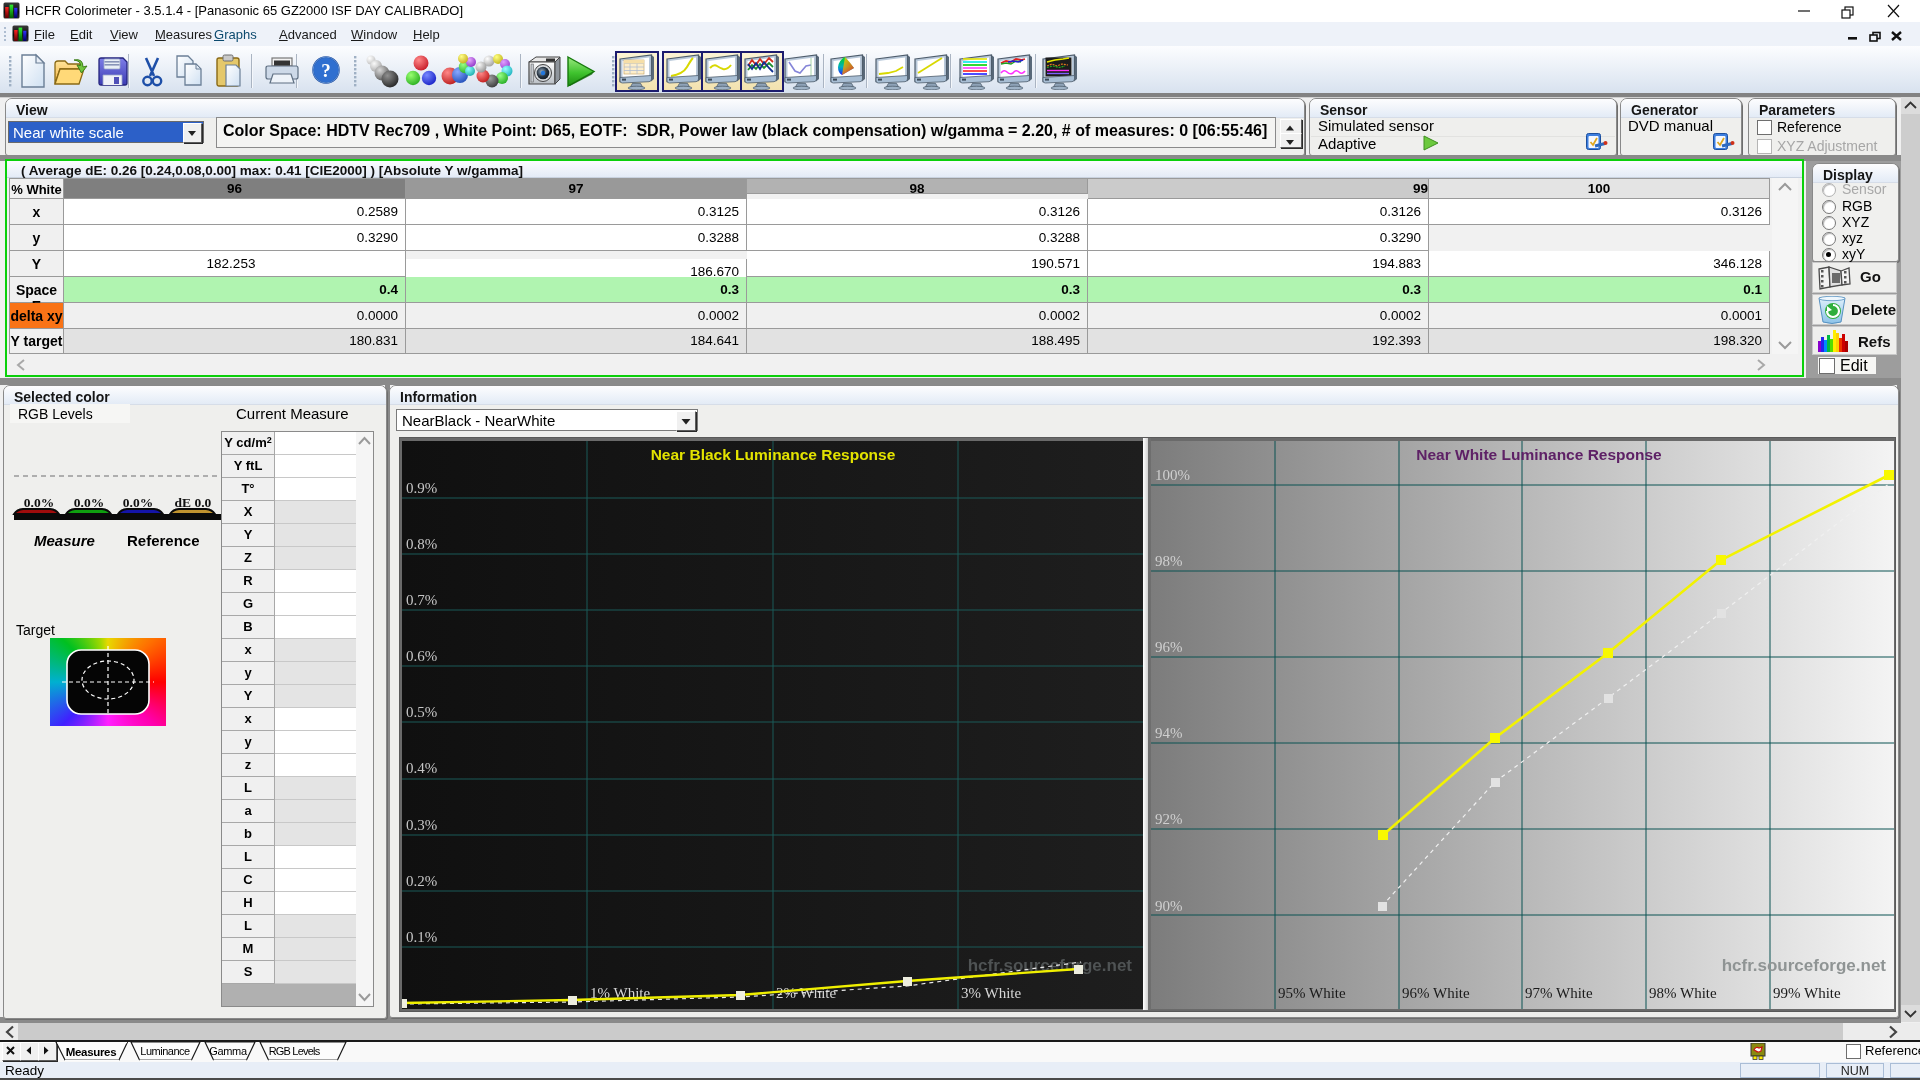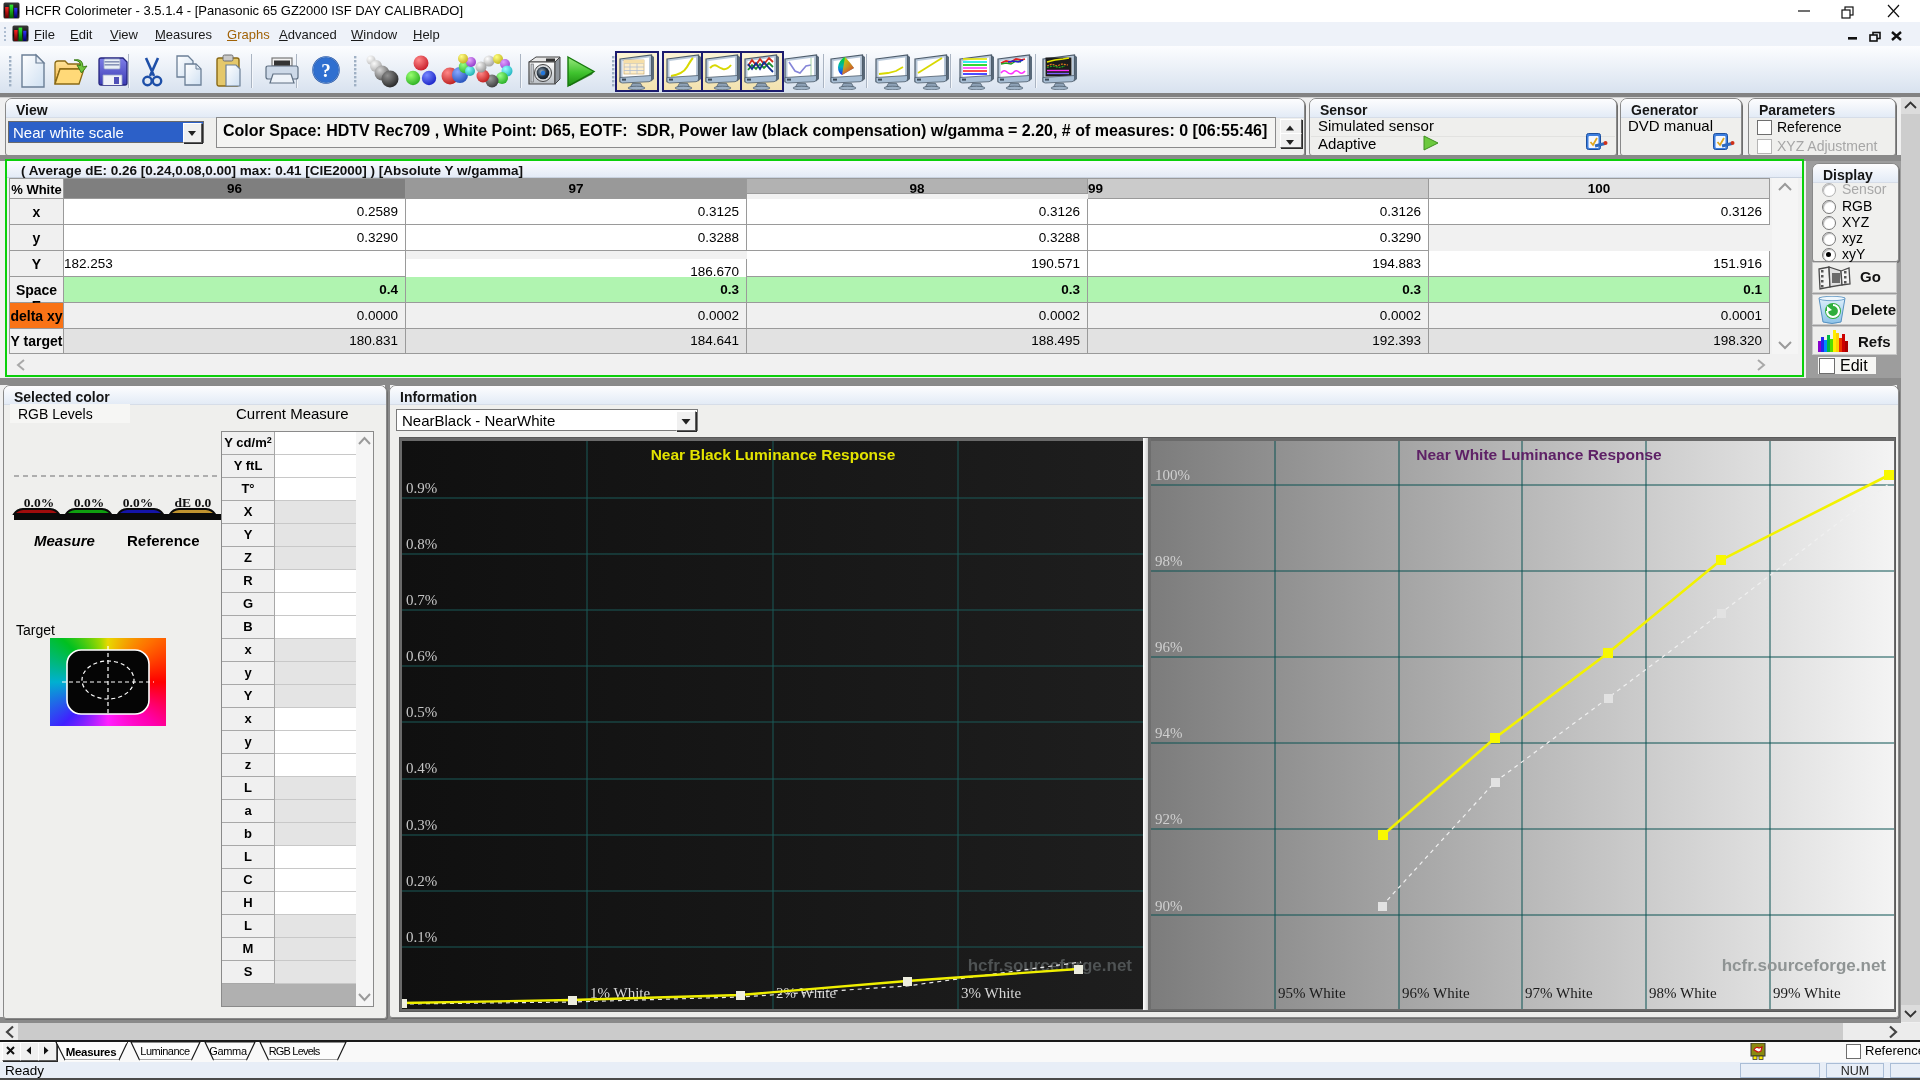--- a/index.html
+++ b/index.html
@@ -63,21 +63,21 @@
  <svg class="a" style="left:12px;top:3px" width="17" height="18" viewBox="0 0 17 18">
   <rect x="0.5" y="0.5" width="16" height="16" rx="1.5" fill="url(#lgk)"></rect>
   <rect x="2.2" y="5" width="3.4" height="11" fill="url(#lgr)"></rect>
   <rect x="6.6" y="2.6" width="3.6" height="13.4" fill="url(#lgg)"></rect>
   <rect x="11.2" y="5.8" width="3.2" height="10.2" fill="url(#lgb)"></rect>
  </svg>
  <div class="a" style="left:34px;top:5px;font-size:13px;color:#1a1a1a;"><span style="text-decoration:underline;">F</span>ile</div>
     <div class="a" style="left:70px;top:5px;font-size:13px;color:#1a1a1a;"><span style="text-decoration:underline;">E</span>dit</div>
     <div class="a" style="left:110px;top:5px;font-size:13px;color:#1a1a1a;"><span style="text-decoration:underline;">V</span>iew</div>
     <div class="a" style="left:155px;top:5px;font-size:13px;color:#1a1a1a;"><span style="text-decoration:underline;">M</span>easures</div>
-    <div class="a" style="left:227px;top:5px;font-size:13px;color:#a16207;"><span style="text-decoration:underline;">G</span>raphs</div>
+    <div class="a" style="left:214px;top:5px;font-size:13px;color:#0c4a6e;"><span style="text-decoration:underline;">G</span>raphs</div>
     <div class="a" style="left:279px;top:5px;font-size:13px;color:#1a1a1a;"><span style="text-decoration:underline;">A</span>dvanced</div>
     <div class="a" style="left:351px;top:5px;font-size:13px;color:#1a1a1a;"><span style="text-decoration:underline;">W</span>indow</div>
     <div class="a" style="left:413px;top:5px;font-size:13px;color:#1a1a1a;"><span style="text-decoration:underline;">H</span>elp</div>
  <svg class="a" style="left:1840px;top:6px" width="70" height="14" viewBox="0 0 70 14">
   <rect x="8" y="9" width="9" height="2.6" fill="#111"></rect>
   <rect x="33" y="4.5" width="7" height="6" fill="none" stroke="#111" stroke-width="1.6"></rect>
   <rect x="30" y="7" width="7" height="6" fill="#eef2f9" stroke="#111" stroke-width="1.6"></rect>
   <path d="M52 4 L61 12 M61 4 L52 12" stroke="#111" stroke-width="2.4"></path>
  </svg>
 </div>
@@ -571,40 +571,40 @@
 <div class="a" style="left:5px;top:159px;width:1799px;height:218px;background:#f1f1f1;border:2px solid #0ad00a;box-sizing:border-box;"></div>
 <div class="a" style="left:7px;top:161px;width:1795px;height:17px;background:linear-gradient(#fbfcfe,#e4ebf6);border-bottom:1px solid #c9d2df;box-sizing:border-box;">
  <div class="a" style="left:14px;top:2px;font-size:13.5px;font-weight:bold;color:#111;">( Average dE: 0.26 [0.24,0.08,0.00] max: 0.41 [CIE2000] ) [Absolute Y w/gamma]</div>
 </div>
 
 <div class="a" style="left:9px;top:178px;">
     <div class="a" style="left:0;top:0;width:55px;height:21px;background:#f0f0f0;border:1px solid #9a9a9a;box-sizing:border-box;font-weight:bold;font-size:13px;text-align:center;padding-top:3px;white-space:nowrap;">% White</div>
     <div class="a" style="left:55px;top:0;width:342px;height:21px;background:#7f7f7f;border:1px solid #9a9a9a;border-left:none;box-sizing:border-box;font-weight:bold;font-size:13.5px;text-align:center;padding-top:2px;color:#000;">96</div>
     <div class="a" style="left:397px;top:0;width:341px;height:21px;background:#999999;border:1px solid #9a9a9a;border-left:none;box-sizing:border-box;font-weight:bold;font-size:13.5px;text-align:center;padding-top:2px;color:#000;">97</div>
     <div class="a" style="left:738px;top:0;width:341px;height:16px;background:#b2b2b2;border:1px solid #9a9a9a;border-left:none;box-sizing:border-box;font-weight:bold;font-size:13.5px;text-align:center;padding-top:2px;color:#000;">98</div>
-    <div class="a" style="left:1079px;top:0;width:341px;height:21px;background:#cbcbcb;border:1px solid #9a9a9a;border-left:none;box-sizing:border-box;font-weight:bold;font-size:13.5px;text-align:left;padding-top:2px;color:#000;">99</div>
+    <div class="a" style="left:1079px;top:0;width:341px;height:21px;background:#cbcbcb;border:1px solid #9a9a9a;border-left:none;box-sizing:border-box;font-weight:bold;font-size:13.5px;text-align:right;padding-top:2px;color:#000;">99</div>
     <div class="a" style="left:1420px;top:0;width:341px;height:21px;background:#e4e4e4;border:1px solid #9a9a9a;border-left:none;box-sizing:border-box;font-weight:bold;font-size:13.5px;text-align:center;padding-top:2px;color:#000;">100</div>
     <div class="a" style="left:0;top:21px;width:55px;height:26px;background:#f0f0f0;border:1px solid #9a9a9a;border-top:none;box-sizing:border-box;font-weight:bold;font-size:14px;text-align:center;padding-top:5px;">x</div>
     <div class="a" style="left:55px;top:21px;width:342px;height:26px;background:#ffffff;border:1px solid #9a9a9a;border-left:none;border-top:none;box-sizing:border-box;font-size:13.5px;font-weight:normal;text-align:right;padding:5px 7px 0 0;color:#000;">0.2589</div>
     <div class="a" style="left:397px;top:21px;width:341px;height:26px;background:#ffffff;border:1px solid #9a9a9a;border-left:none;border-top:none;box-sizing:border-box;font-size:13.5px;font-weight:normal;text-align:right;padding:5px 7px 0 0;color:#000;">0.3125</div>
     <div class="a" style="left:738px;top:21px;width:341px;height:26px;background:#ffffff;border:1px solid #9a9a9a;border-left:none;border-top:none;box-sizing:border-box;font-size:13.5px;font-weight:normal;text-align:right;padding:5px 7px 0 0;color:#000;">0.3126</div>
     <div class="a" style="left:1079px;top:21px;width:341px;height:26px;background:#ffffff;border:1px solid #9a9a9a;border-left:none;border-top:none;box-sizing:border-box;font-size:13.5px;font-weight:normal;text-align:right;padding:5px 7px 0 0;color:#000;">0.3126</div>
     <div class="a" style="left:1420px;top:21px;width:341px;height:26px;background:#ffffff;border:1px solid #9a9a9a;border-left:none;border-top:none;box-sizing:border-box;font-size:13.5px;font-weight:normal;text-align:right;padding:5px 7px 0 0;color:#000;">0.3126</div>
     <div class="a" style="left:0;top:47px;width:55px;height:26px;background:#f0f0f0;border:1px solid #9a9a9a;border-top:none;box-sizing:border-box;font-weight:bold;font-size:14px;text-align:center;padding-top:5px;">y</div>
     <div class="a" style="left:55px;top:47px;width:342px;height:26px;background:#ffffff;border:1px solid #9a9a9a;border-left:none;border-top:none;box-sizing:border-box;font-size:13.5px;font-weight:normal;text-align:right;padding:5px 7px 0 0;color:#000;">0.3290</div>
     <div class="a" style="left:397px;top:47px;width:341px;height:26px;background:#ffffff;border:1px solid #9a9a9a;border-left:none;border-top:none;box-sizing:border-box;font-size:13.5px;font-weight:normal;text-align:right;padding:5px 7px 0 0;color:#000;">0.3288</div>
     <div class="a" style="left:738px;top:47px;width:341px;height:26px;background:#ffffff;border:1px solid #9a9a9a;border-left:none;border-top:none;box-sizing:border-box;font-size:13.5px;font-weight:normal;text-align:right;padding:5px 7px 0 0;color:#000;">0.3288</div>
     <div class="a" style="left:1079px;top:47px;width:341px;height:26px;background:#ffffff;border:1px solid #9a9a9a;border-left:none;border-top:none;box-sizing:border-box;font-size:13.5px;font-weight:normal;text-align:right;padding:5px 7px 0 0;color:#000;">0.3290</div>
     <div class="a" style="left:1420px;top:47px;width:341px;height:26px;background:#ffffff;border:1px solid #9a9a9a;border-left:none;border-top:none;box-sizing:border-box;font-size:13.5px;font-weight:normal;text-align:right;padding:5px 7px 0 0;color:#000;margin-top:38px;">0.3289</div>
     <div class="a" style="left:0;top:73px;width:55px;height:26px;background:#f0f0f0;border:1px solid #9a9a9a;border-top:none;box-sizing:border-box;font-weight:bold;font-size:14px;text-align:center;padding-top:5px;">Y</div>
-    <div class="a" style="left:55px;top:73px;width:342px;height:26px;background:#ffffff;border:1px solid #9a9a9a;border-left:none;border-top:none;box-sizing:border-box;font-size:13.5px;font-weight:normal;text-align:left;padding:5px 7px 0 0;color:#000;">182.253</div>
+    <div class="a" style="left:55px;top:73px;width:342px;height:26px;background:#ffffff;border:1px solid #9a9a9a;border-left:none;border-top:none;box-sizing:border-box;font-size:13.5px;font-weight:normal;text-align:center;padding:5px 7px 0 0;color:#000;">182.253</div>
     <div class="a" style="left:397px;top:81px;width:341px;height:26px;background:#ffffff;border:1px solid #9a9a9a;border-left:none;border-top:none;box-sizing:border-box;font-size:13.5px;font-weight:normal;text-align:right;padding:5px 7px 0 0;color:#000;">186.670</div>
     <div class="a" style="left:738px;top:73px;width:341px;height:26px;background:#ffffff;border:1px solid #9a9a9a;border-left:none;border-top:none;box-sizing:border-box;font-size:13.5px;font-weight:normal;text-align:right;padding:5px 7px 0 0;color:#000;">190.571</div>
     <div class="a" style="left:1079px;top:73px;width:341px;height:26px;background:#ffffff;border:1px solid #9a9a9a;border-left:none;border-top:none;box-sizing:border-box;font-size:13.5px;font-weight:normal;text-align:right;padding:5px 7px 0 0;color:#000;">194.883</div>
-    <div class="a" style="left:1420px;top:73px;width:341px;height:26px;background:#ffffff;border:1px solid #9a9a9a;border-left:none;border-top:none;box-sizing:border-box;font-size:13.5px;font-weight:normal;text-align:right;padding:5px 7px 0 0;color:#000;">151.916</div>
+    <div class="a" style="left:1420px;top:73px;width:341px;height:26px;background:#ffffff;border:1px solid #9a9a9a;border-left:none;border-top:none;box-sizing:border-box;font-size:13.5px;font-weight:normal;text-align:right;padding:5px 7px 0 0;color:#000;">346.128</div>
     <div class="a" style="left:0;top:99px;width:55px;height:26px;background:#f0f0f0;border:1px solid #9a9a9a;border-top:none;box-sizing:border-box;font-weight:bold;font-size:14px;text-align:center;padding-top:5px;">Space E</div>
     <div class="a" style="left:55px;top:99px;width:342px;height:26px;background:#b0f4b0;border:1px solid #9a9a9a;border-left:none;border-top:none;box-sizing:border-box;font-size:13.5px;font-weight:bold;text-align:right;padding:5px 7px 0 0;color:#000;">0.4</div>
     <div class="a" style="left:397px;top:99px;width:341px;height:26px;background:#b0f4b0;border:1px solid #9a9a9a;border-left:none;border-top:none;box-sizing:border-box;font-size:13.5px;font-weight:bold;text-align:right;padding:5px 7px 0 0;color:#000;">0.3</div>
     <div class="a" style="left:738px;top:99px;width:341px;height:26px;background:#b0f4b0;border:1px solid #9a9a9a;border-left:none;border-top:none;box-sizing:border-box;font-size:13.5px;font-weight:bold;text-align:right;padding:5px 7px 0 0;color:#000;">0.3</div>
     <div class="a" style="left:1079px;top:99px;width:341px;height:26px;background:#b0f4b0;border:1px solid #9a9a9a;border-left:none;border-top:none;box-sizing:border-box;font-size:13.5px;font-weight:bold;text-align:right;padding:5px 7px 0 0;color:#000;">0.3</div>
     <div class="a" style="left:1420px;top:99px;width:341px;height:26px;background:#b0f4b0;border:1px solid #9a9a9a;border-left:none;border-top:none;box-sizing:border-box;font-size:13.5px;font-weight:bold;text-align:right;padding:5px 7px 0 0;color:#000;">0.1</div>
     <div class="a" style="left:0;top:125px;width:55px;height:26px;background:#f97316;border:1px solid #9a9a9a;border-top:none;box-sizing:border-box;font-weight:bold;font-size:14px;text-align:center;padding-top:5px;">delta xy</div>
     <div class="a" style="left:55px;top:125px;width:342px;height:26px;background:#f0f0f0;border:1px solid #9a9a9a;border-left:none;border-top:none;box-sizing:border-box;font-size:13.5px;font-weight:normal;text-align:right;padding:5px 7px 0 0;color:#000;">0.0000</div>
     <div class="a" style="left:397px;top:125px;width:341px;height:26px;background:#f0f0f0;border:1px solid #9a9a9a;border-left:none;border-top:none;box-sizing:border-box;font-size:13.5px;font-weight:normal;text-align:right;padding:5px 7px 0 0;color:#000;">0.0002</div>
     <div class="a" style="left:738px;top:125px;width:341px;height:26px;background:#f0f0f0;border:1px solid #9a9a9a;border-left:none;border-top:none;box-sizing:border-box;font-size:13.5px;font-weight:normal;text-align:right;padding:5px 7px 0 0;color:#000;">0.0002</div>

